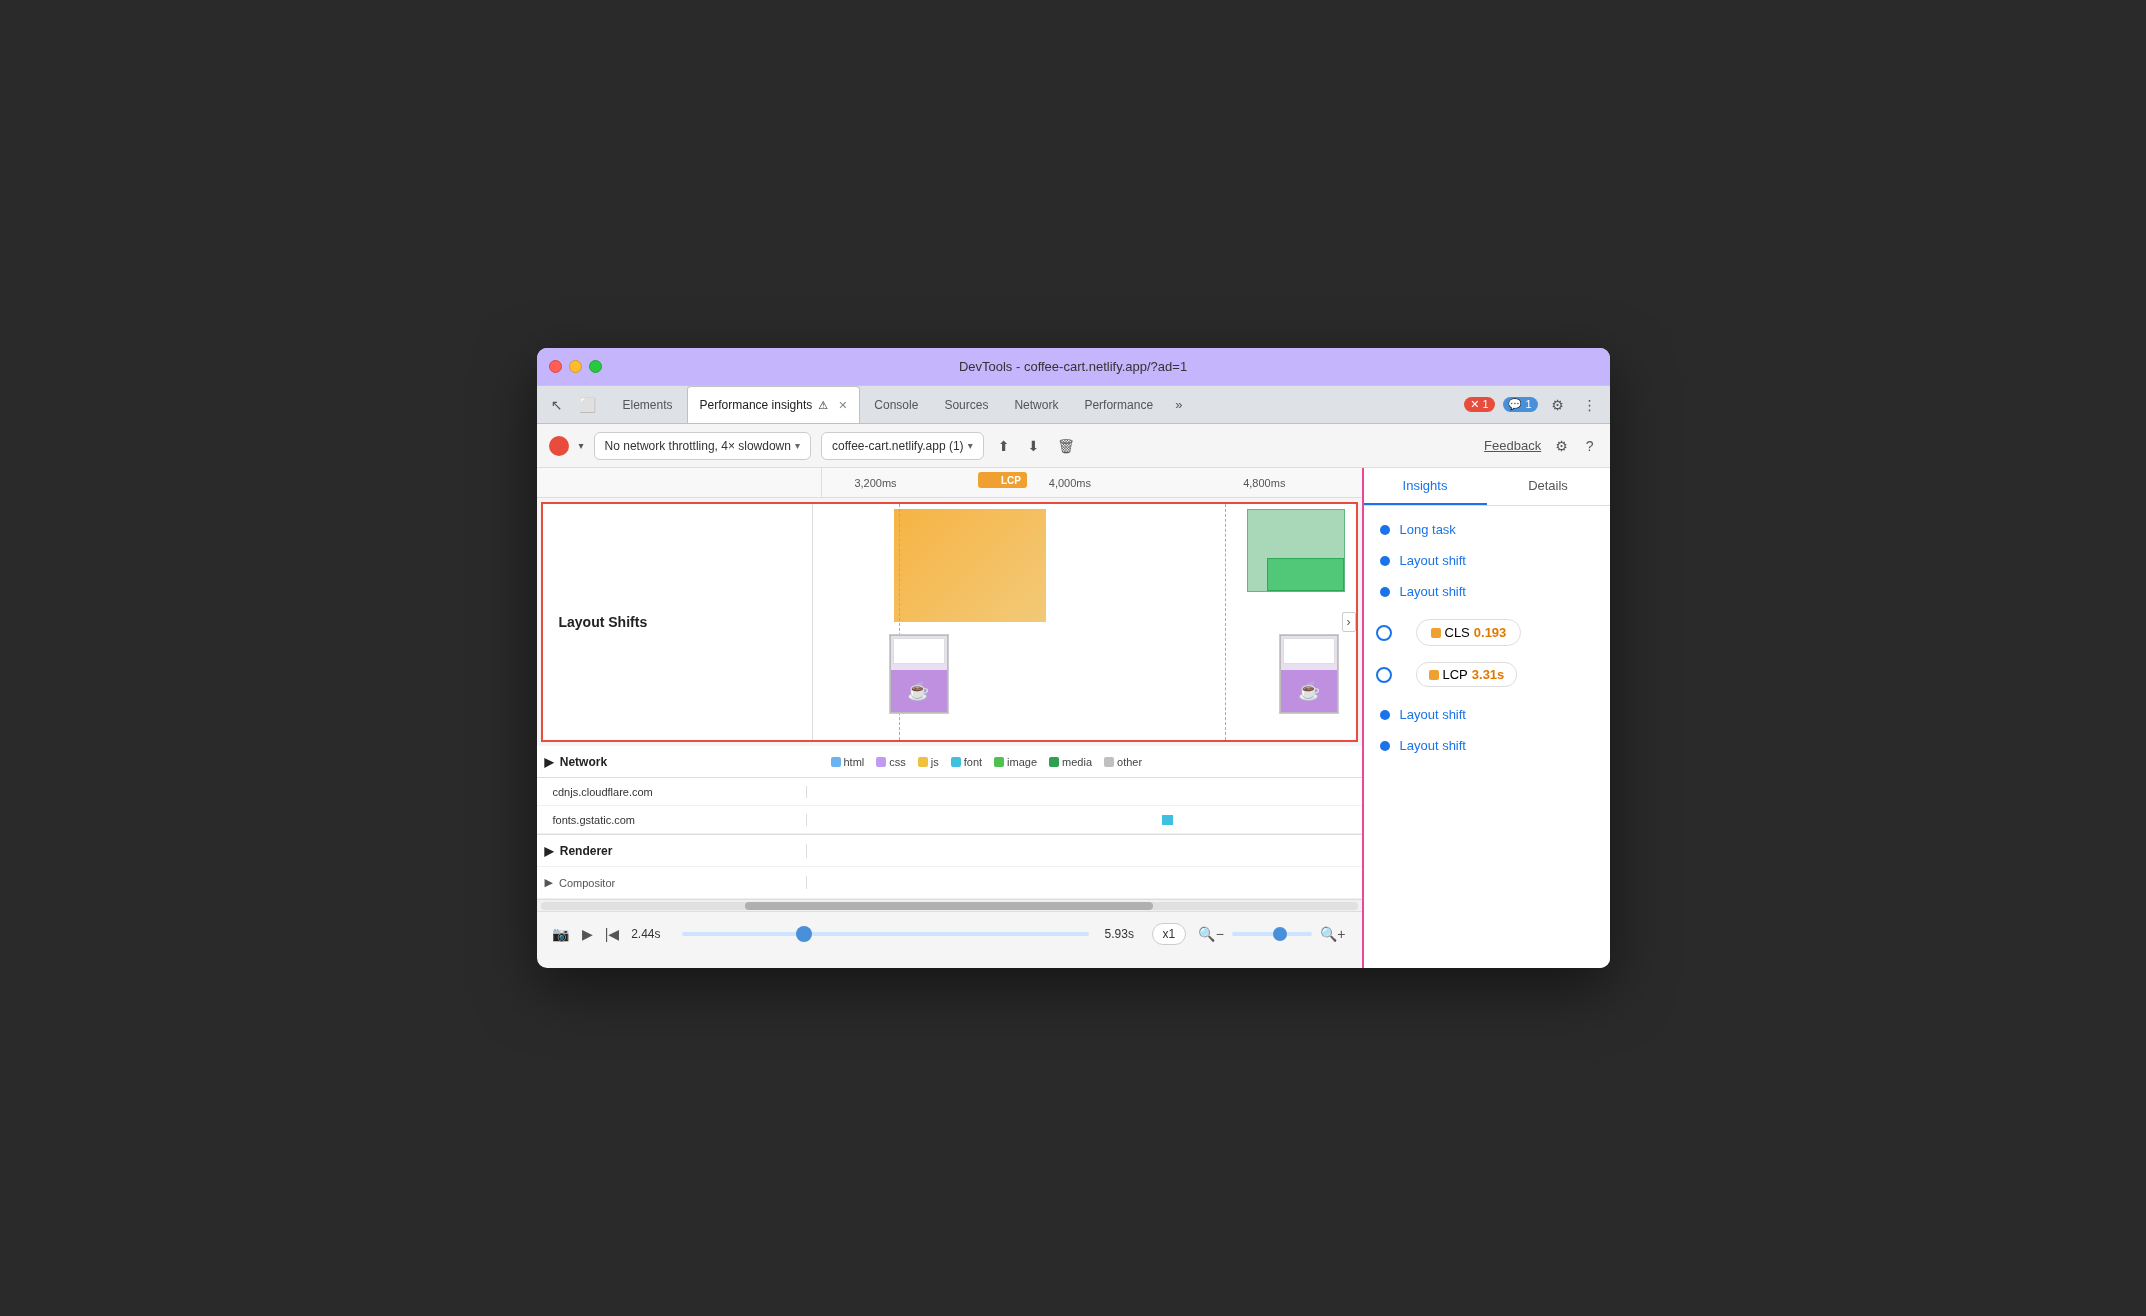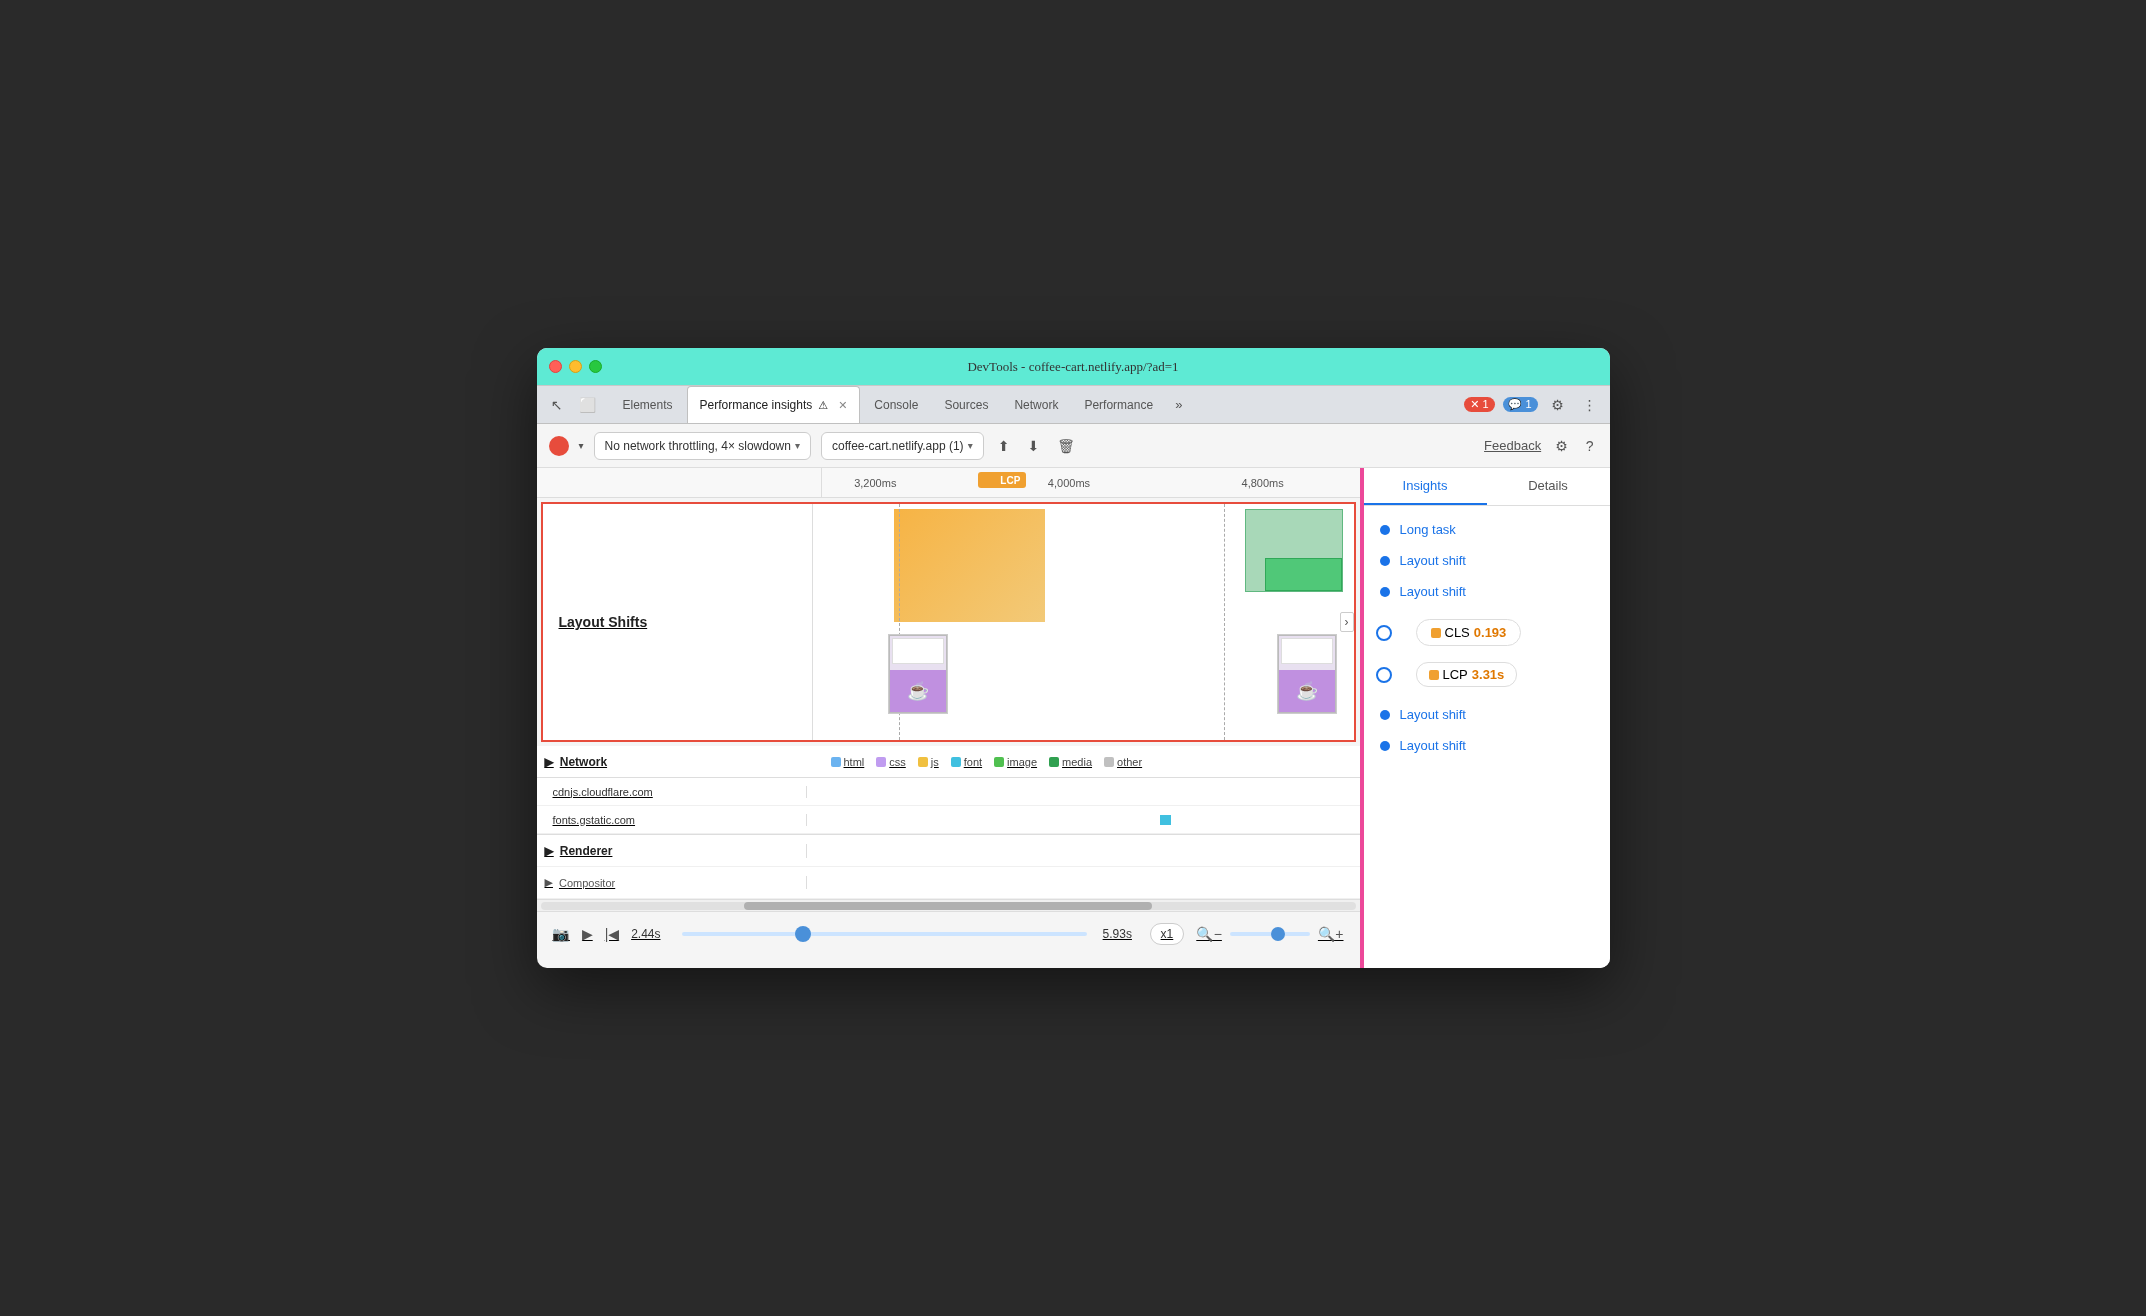--- a/index.html
+++ b/index.html
@@ -14,28 +14,27 @@
     }
     .window {
       width: 1073px;
       background: #f5f5f5;
       border-radius: 10px;
       box-shadow: 0 20px 60px rgba(0,0,0,0.5);
       overflow: hidden;
     }
     
     .title-bar {
-      background: #5eead4;
+      background: #c4b5fd;
       height: 38px;
       display: flex;
       align-items: center;
       padding: 0 12px;
       border-bottom: 1px solid #c8c8c8;
       position: relative;
-      font-family: Liberation Serif, serif;
     }
     .traffic-lights {
       display: flex;
       gap: 7px;
       align-items: center;
     }
     .tl { width: 13px; height: 13px; border-radius: 50%; }
     .tl-red { background: #ff5f57; border: 1px solid #e0443e; }
     .tl-yellow { background: #febc2e; border: 1px solid #d4a017; }
     .tl-green { background: #28c840; border: 1px solid #1aab29; }
@@ -144,23 +143,22 @@
       top: 4px;
       background: #f0a030;
       color: white;
       font-size: 10px;
       padding: 2px 6px;
       border-radius: 3px;
       font-weight: bold;
     }
     .left-panel {
       flex: 1;
-      border-right: 4px solid #ec4899;
+      border-right: 2px solid #ec4899;
       min-height: 500px;
-      text-decoration: underline;
     }
     .right-panel {
       width: 246px;
       flex-shrink: 0;
       background: white;
     }
     
     .layout-shifts-row {
       border: 2.5px solid #e74c3c;
       margin: 4px;

